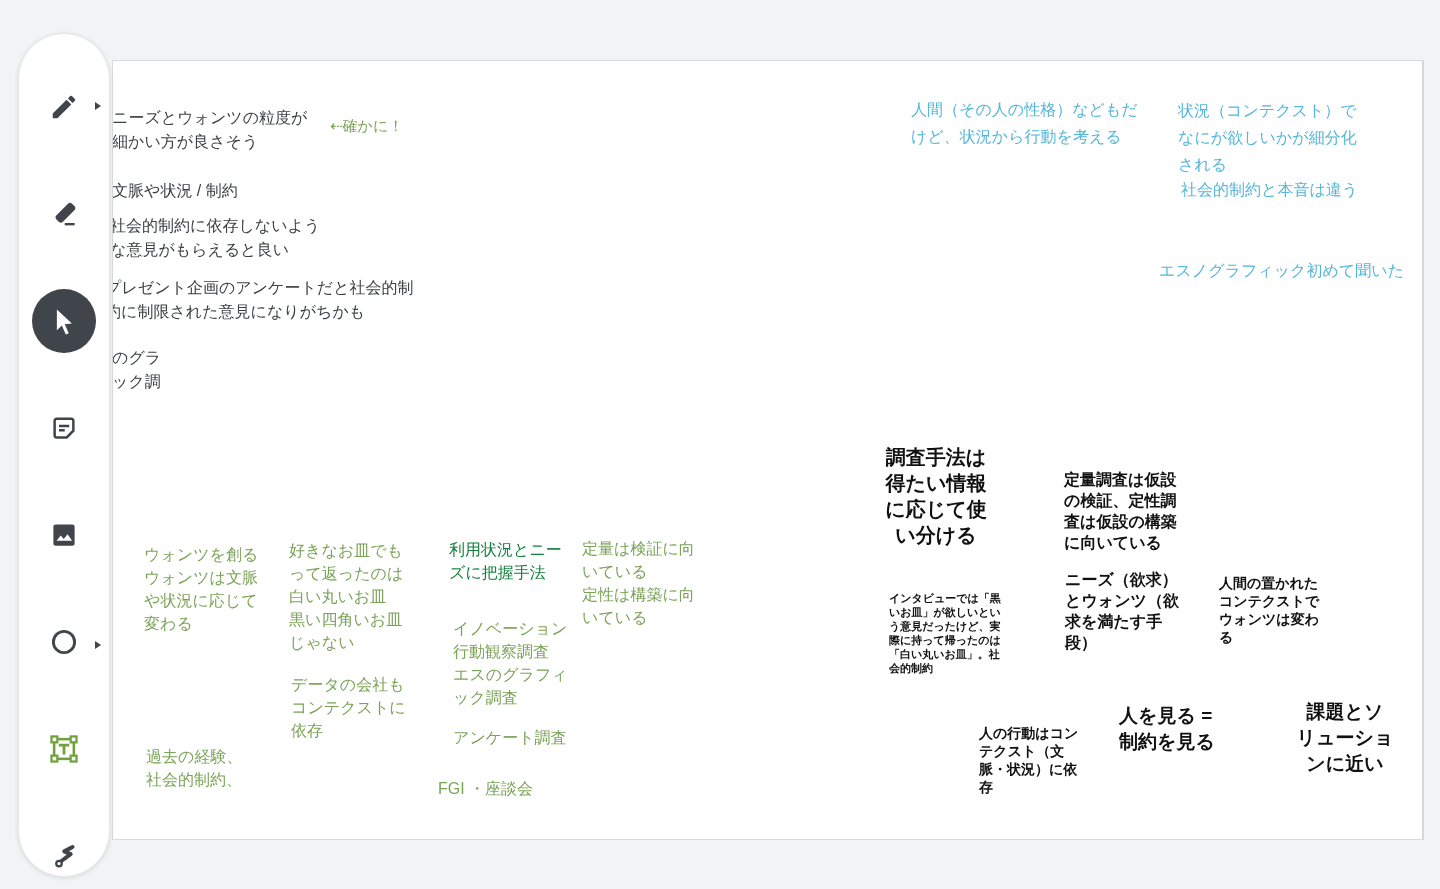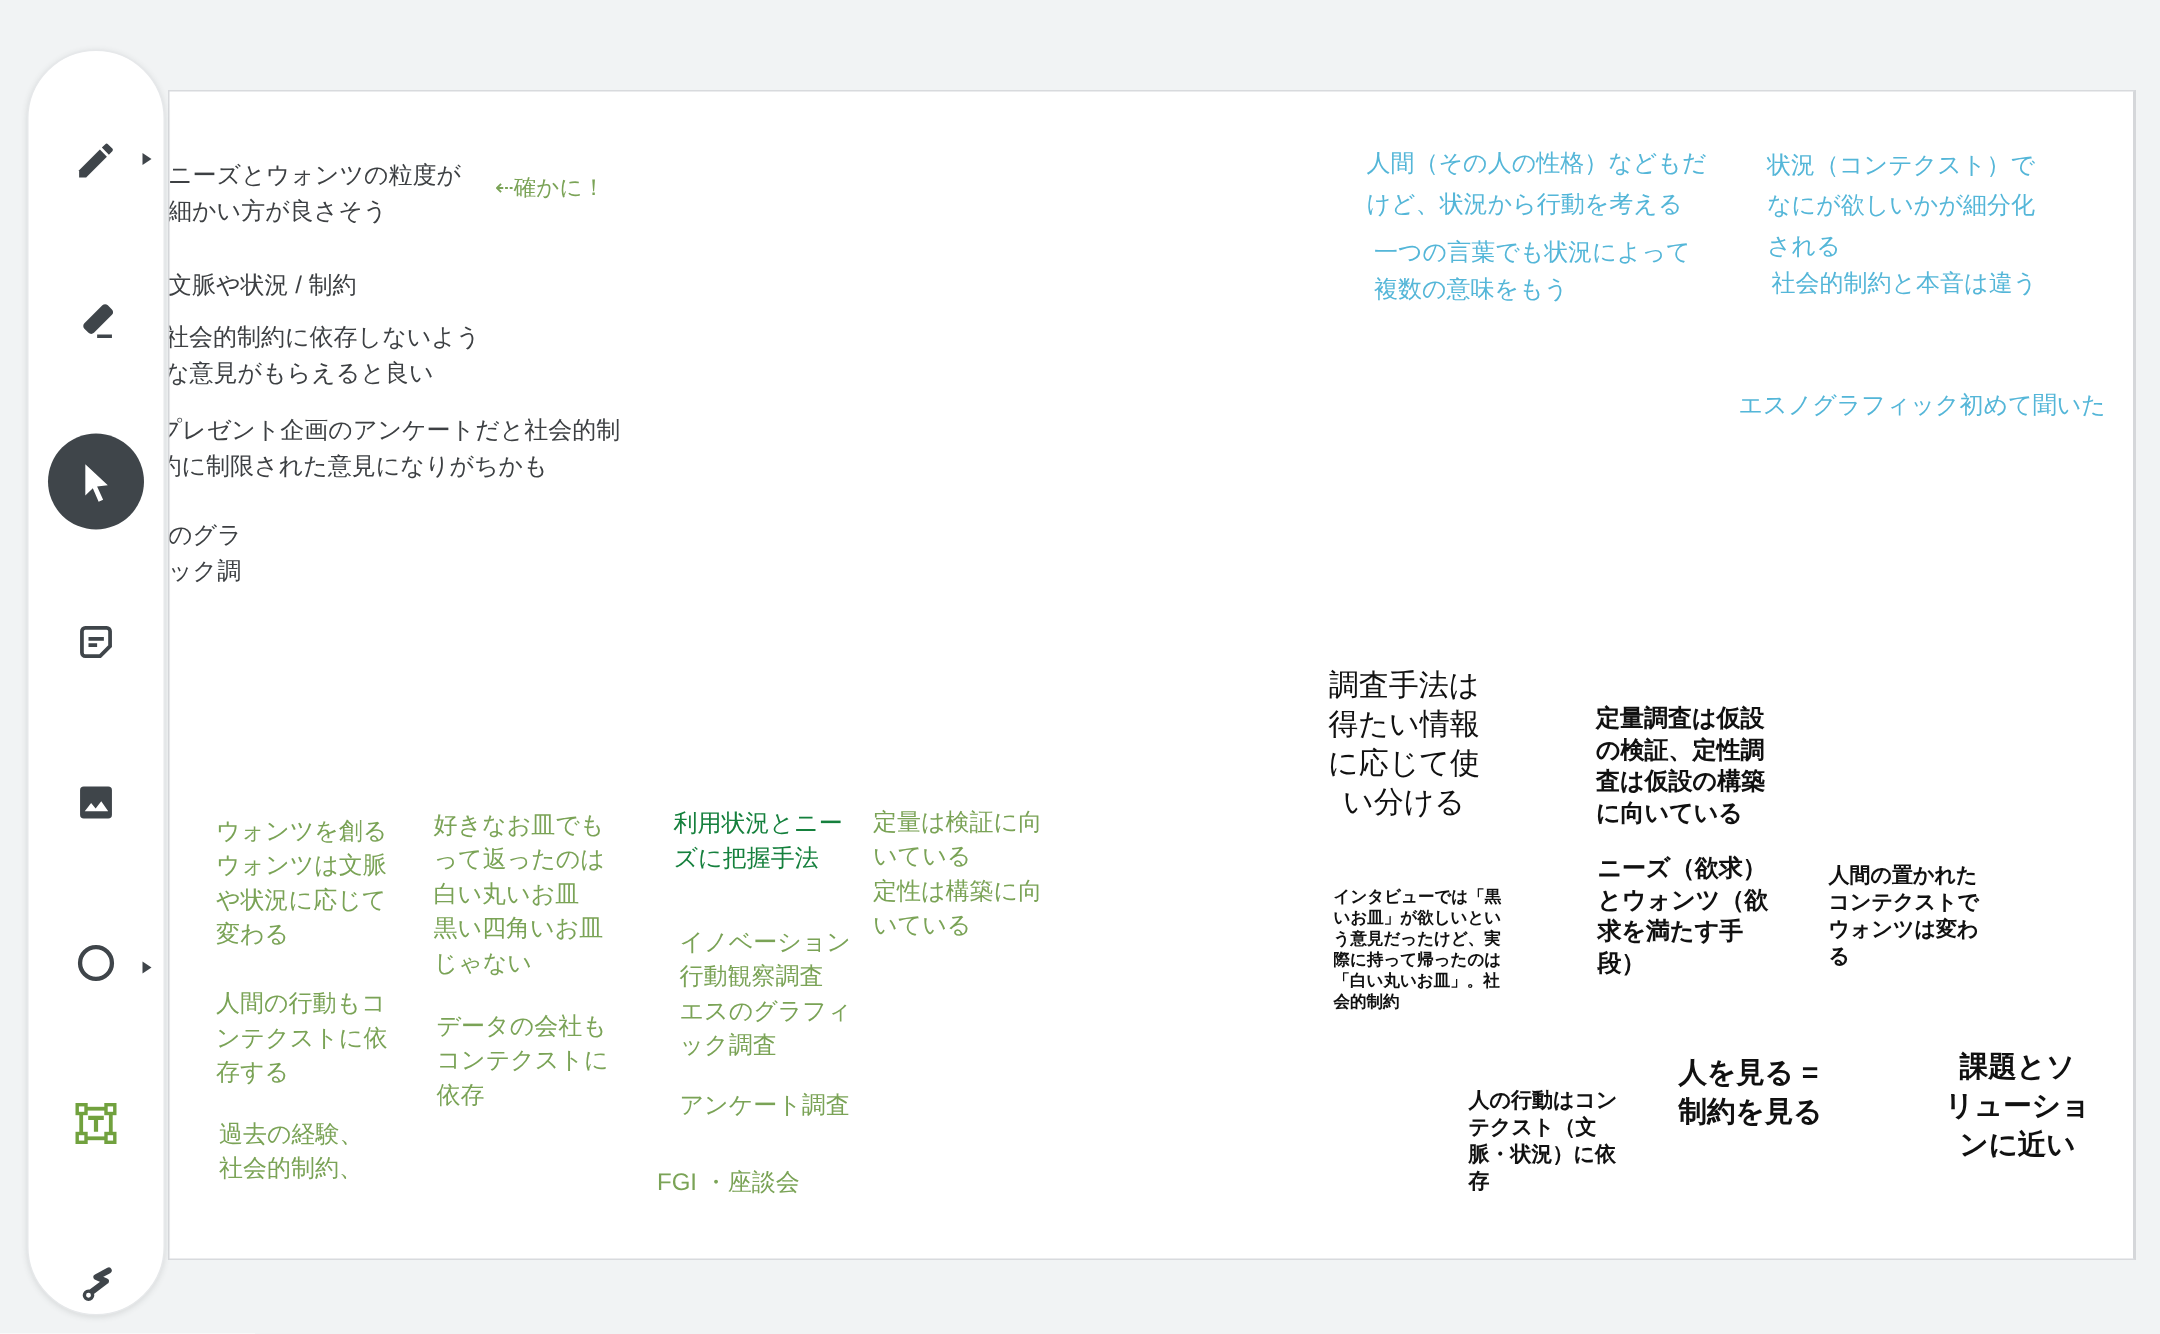--- a/index.html
+++ b/index.html
@@ -53,25 +53,23 @@
 な意見がもらえると良い</div>
     <div class="note" style="left: -8px; top: 215px; color: rgb(61, 64, 67); font-size: 16px; line-height: 24px;">プレゼント企画のアンケートだと社会的制
 約に制限された意見になりがちかも</div>
     <div class="note" style="left: -1px; top: 285px; color: rgb(61, 64, 67); font-size: 16px; line-height: 24px;">のグラ
 ック調</div>
     <div class="note" style="left: 798px; top: 35px; color: rgb(84, 182, 216); font-size: 16px; line-height: 27px;">人間（その人の性格）などもだ
 けど、状況から行動を考える</div>
     <div class="note" style="left: 1065px; top: 36px; color: rgb(84, 182, 216); font-size: 16px; line-height: 27px;">状況（コンテクスト）で
 なにが欲しいかが細分化
 される</div>
-    <div class="note" style="left: 803px; top: 95px; color: rgb(84, 182, 216); font-size: 16px; line-height: 25px;">一つの言葉でも状況によって
-複数の意味をもう</div>
     <div class="note" style="left: 1068px; top: 116px; color: rgb(84, 182, 216); font-size: 16px; line-height: 25px;">社会的制約と本音は違う</div>
     <div class="note" style="left: 1046px; top: 197px; color: rgb(84, 182, 216); font-size: 16px; line-height: 25px;">エスノグラフィック初めて聞いた</div>
-    <div class="note" style="left: 770px; top: 383px; color: rgb(17, 17, 17); font-size: 20px; line-height: 26px; font-weight: 400; text-align: center; width: 106px;">調査手法は
+    <div class="note" style="left: 770px; top: 383px; color: rgb(17, 17, 17); font-size: 20px; line-height: 26px; font-weight: 700; text-align: center; width: 106px;">調査手法は
 得たい情報
 に応じて使
 い分ける</div>
     <div class="note" style="left: 951px; top: 408px; color: rgb(17, 17, 17); font-size: 16px; line-height: 21px; font-weight: 700;">定量調査は仮設
 の検証、定性調
 査は仮設の構築
 に向いている</div>
     <div class="note" style="left: 776px; top: 530px; color: rgb(17, 17, 17); font-size: 11px; line-height: 14px; font-weight: 700;">インタビューでは「黒
 いお皿」が欲しいとい
 う意見だったけど、実
@@ -97,23 +95,20 @@
 ンに近い</div>
     <div class="note" style="left: 31px; top: 482px; color: rgb(122, 163, 86); font-size: 16px; line-height: 23px;">ウォンツを創る
 ウォンツは文脈
 や状況に応じて
 変わる</div>
     <div class="note" style="left: 176px; top: 478px; color: rgb(122, 163, 86); font-size: 16px; line-height: 23px;">好きなお皿でも
 って返ったのは
 白い丸いお皿
 黒い四角いお皿
 じゃない</div>
-    <div class="note" style="left: 31px; top: 597px; color: rgb(122, 163, 86); font-size: 16px; line-height: 23px;">人間の行動もコ
-ンテクストに依
-存する</div>
     <div class="note" style="left: 178px; top: 612px; color: rgb(122, 163, 86); font-size: 16px; line-height: 23px;">データの会社も
 コンテクストに
 依存</div>
     <div class="note" style="left: 33px; top: 684px; color: rgb(122, 163, 86); font-size: 16px; line-height: 23px;">過去の経験、
 社会的制約、</div>
     <div class="note" style="left: 336px; top: 477px; color: #15803d; font-size: 16px; line-height: 23px;">利用状況とニー
 ズに把握手法</div>
     <div class="note" style="left: 340px; top: 556px; color: rgb(122, 163, 86); font-size: 16px; line-height: 23px;">イノベーション
 行動観察調査
 エスのグラフィ

